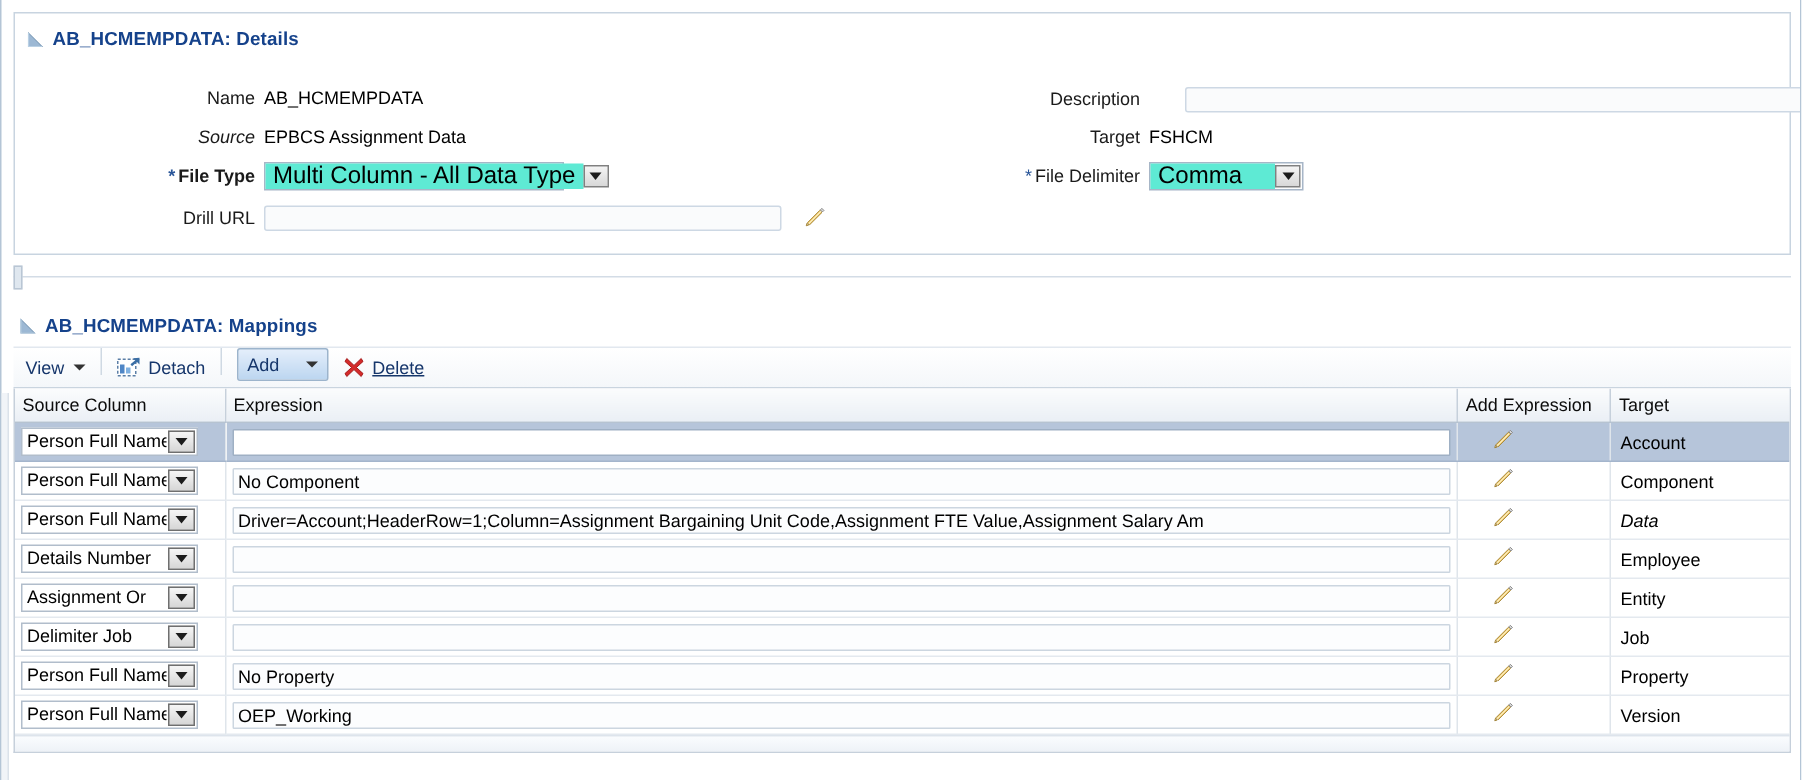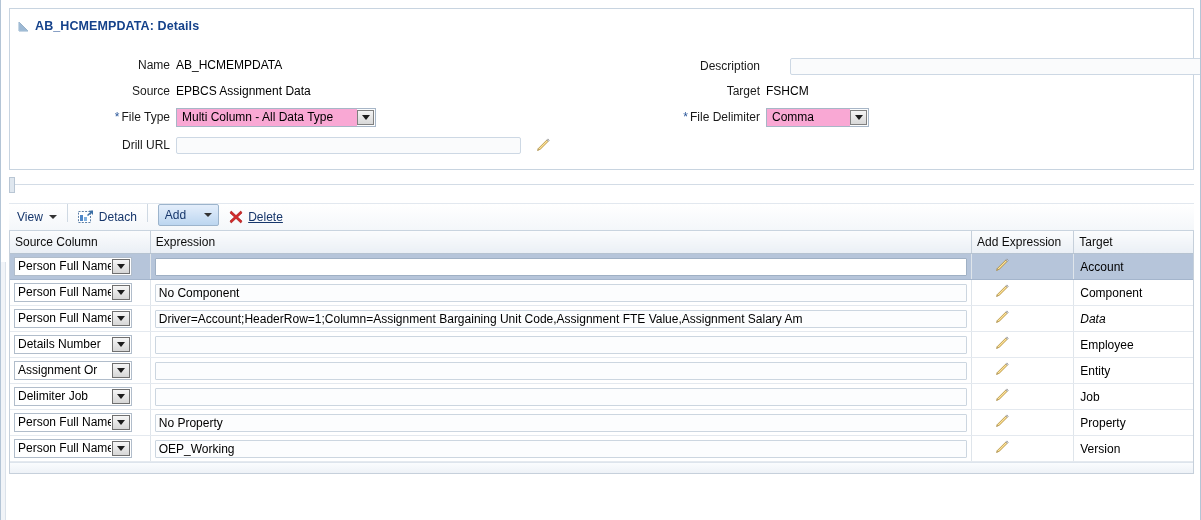--- a/index.html
+++ b/index.html
@@ -99,25 +99,25 @@
   .combo {
     display: inline-flex;
     align-items: stretch;
     height: 19px;
     border: 1px solid #a7b6c7;
     background: #fbfcfd;
     box-sizing: border-box;
   }
   .combo .combo-text {
     padding: 0 5px;
-    font-size: 12px;
+    font-size: 16px;
     line-height: 17px;
     white-space: nowrap;
     color: #000;
-    background: #f9a8d4;
+    background: #5eead4;
     flex: 1 1 auto;
   }
   .combo .combo-btn {
     width: 17px;
     flex: 0 0 17px;
     margin: 1px 1px 1px 0;
     background: linear-gradient(#f4f4f4, #d8d8d8);
     border: 1px solid #808080;
     box-sizing: border-box;
     display: flex;
@@ -341,26 +341,26 @@
     </div>
 
     <div class="form-grid">
 
       <div class="form-row" style="left:0px; top:14px;">
         <span class="fld-label" style="width:160px;">Name</span>
         <span class="fld-value">AB_HCMEMPDATA</span>
       </div>
 
       <div class="form-row" style="left:0px; top:40px;">
-        <span class="fld-label" style="width:160px;">Source</span>
+        <span class="fld-label" style="width:160px;font-style:italic;">Source</span>
         <span class="fld-value">EPBCS Assignment Data</span>
       </div>
 
       <div class="form-row" style="left:0px; top:65px; height:22px;">
-        <span class="fld-label" style="width:160px;"><span class="req-star">*</span><span>File Type</span></span>
+        <span class="fld-label" style="width:160px;font-weight:bold;"><span class="req-star">*</span><span>File Type</span></span>
         <span class="combo" style="width:200px;">
           <span class="combo-text">Multi Column - All Data Type</span>
           <span class="combo-btn">
               <i class="caret-dn"></i>
             </span>
         </span>
       </div>
 
       <div class="form-row" style="left:0px; top:93px; height:22px;">
         <span class="fld-label" style="width:160px;">Drill URL</span>
@@ -398,20 +398,29 @@
     </div>
   </div>
 
   <div class="splitter">
     <div class="splitter-line"></div>
     <div class="splitter-grip"></div>
   </div>
 
   <div class="mappings-panel">
 
+    <div class="panel-header" style="padding-left:4px;">
+      <span class="disclosure">
+        <svg width="11" height="11" viewBox="0 0 11 11">
+          <polygon points="1,1 10,10 1,10" fill="#9cb8d4" stroke="#7f9db9" stroke-width="0.7"></polygon>
+          <polyline points="1,1 1,10 10,10" fill="none" stroke="#b9d0e4" stroke-width="0.8"></polyline>
+        </svg>
+      </span>
+      <span class="panel-title">AB_HCMEMPDATA: Mappings</span>
+    </div>
 
     <div class="toolbar">
 
       <div class="tb-item">
         <span>View</span>
         <i class="tb-caret"></i>
       </div>
 
       <div class="tb-sep"></div>
 

